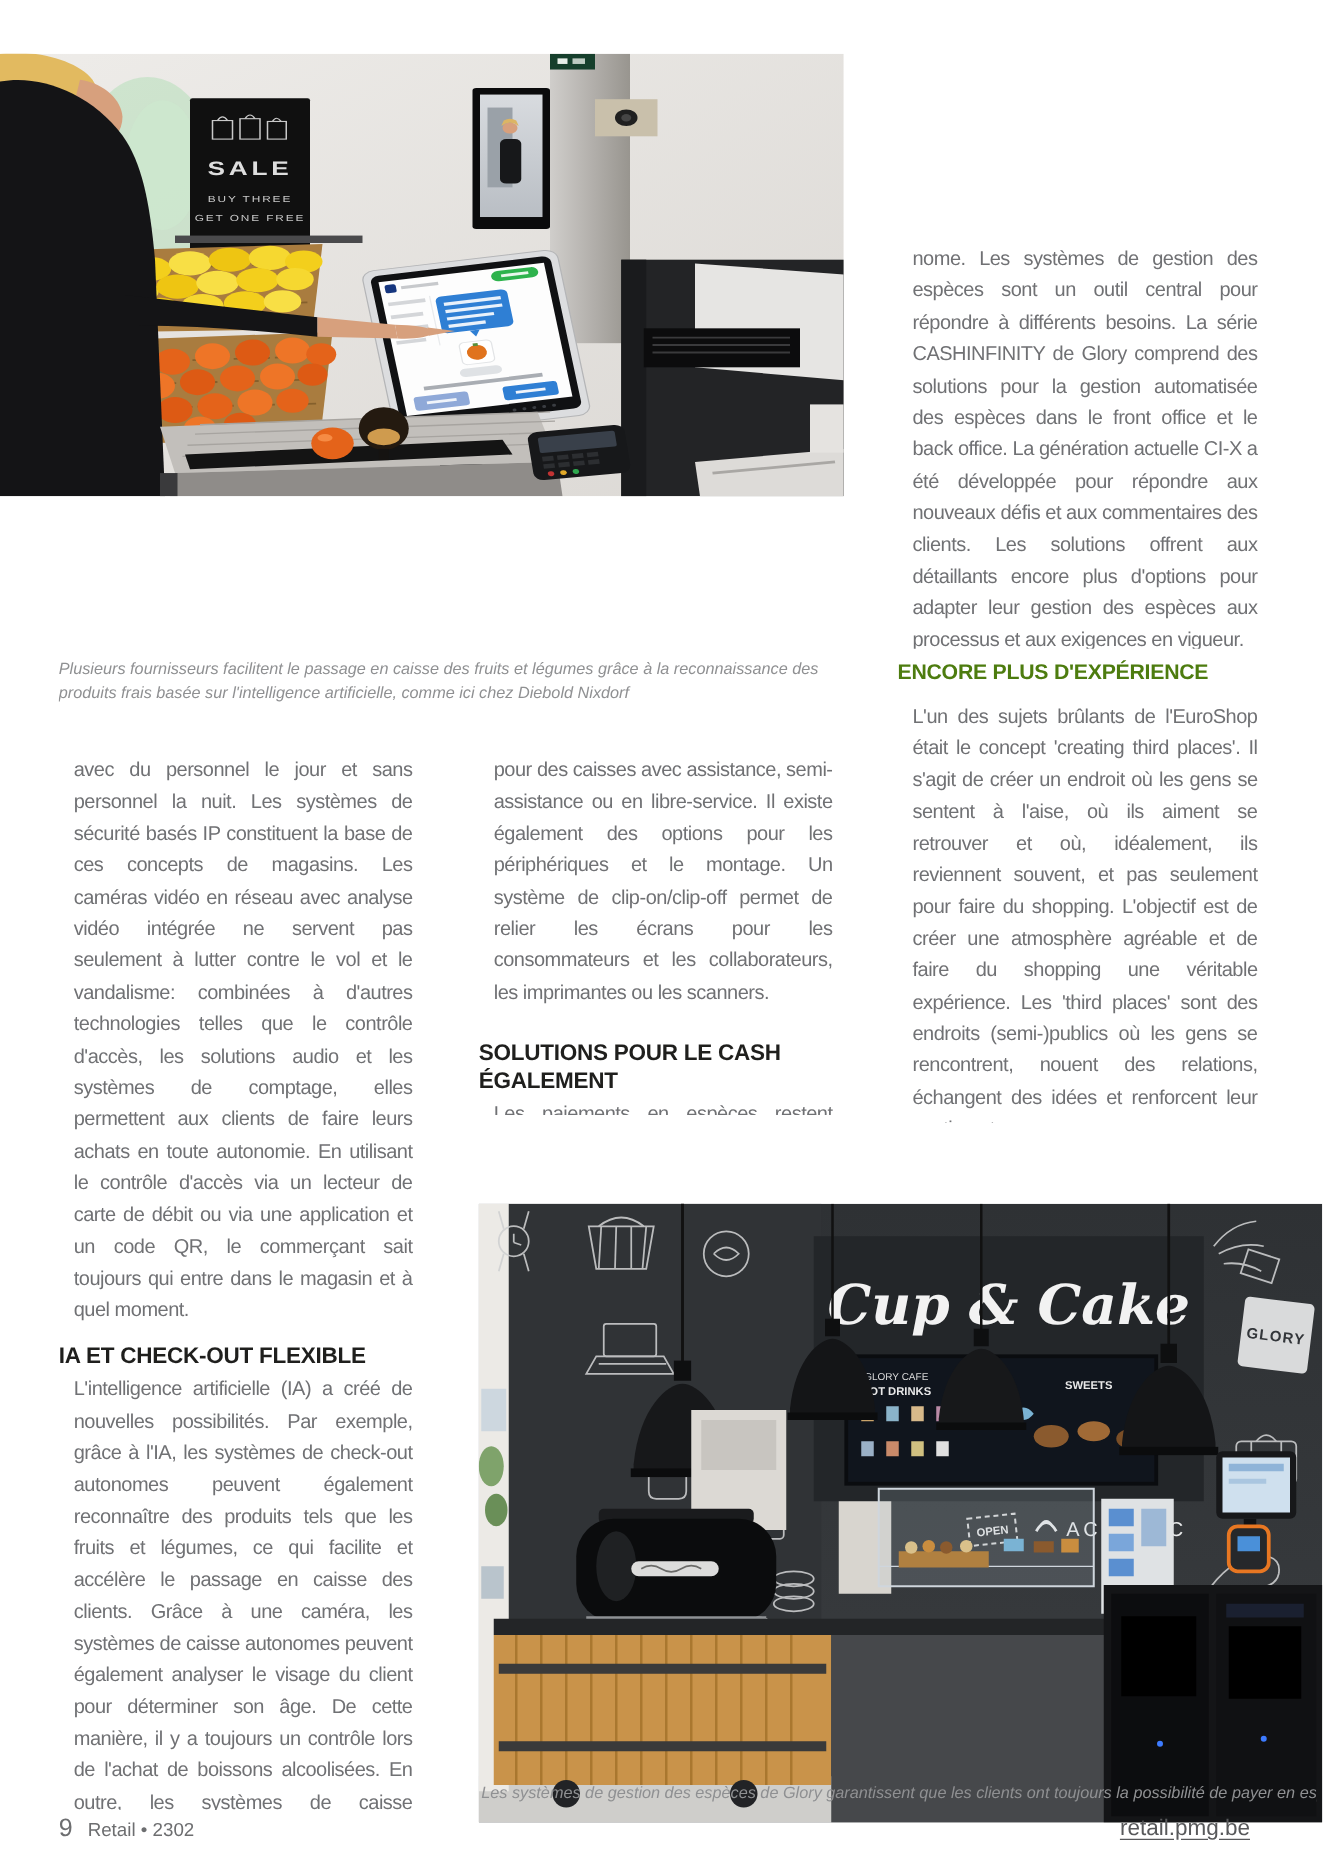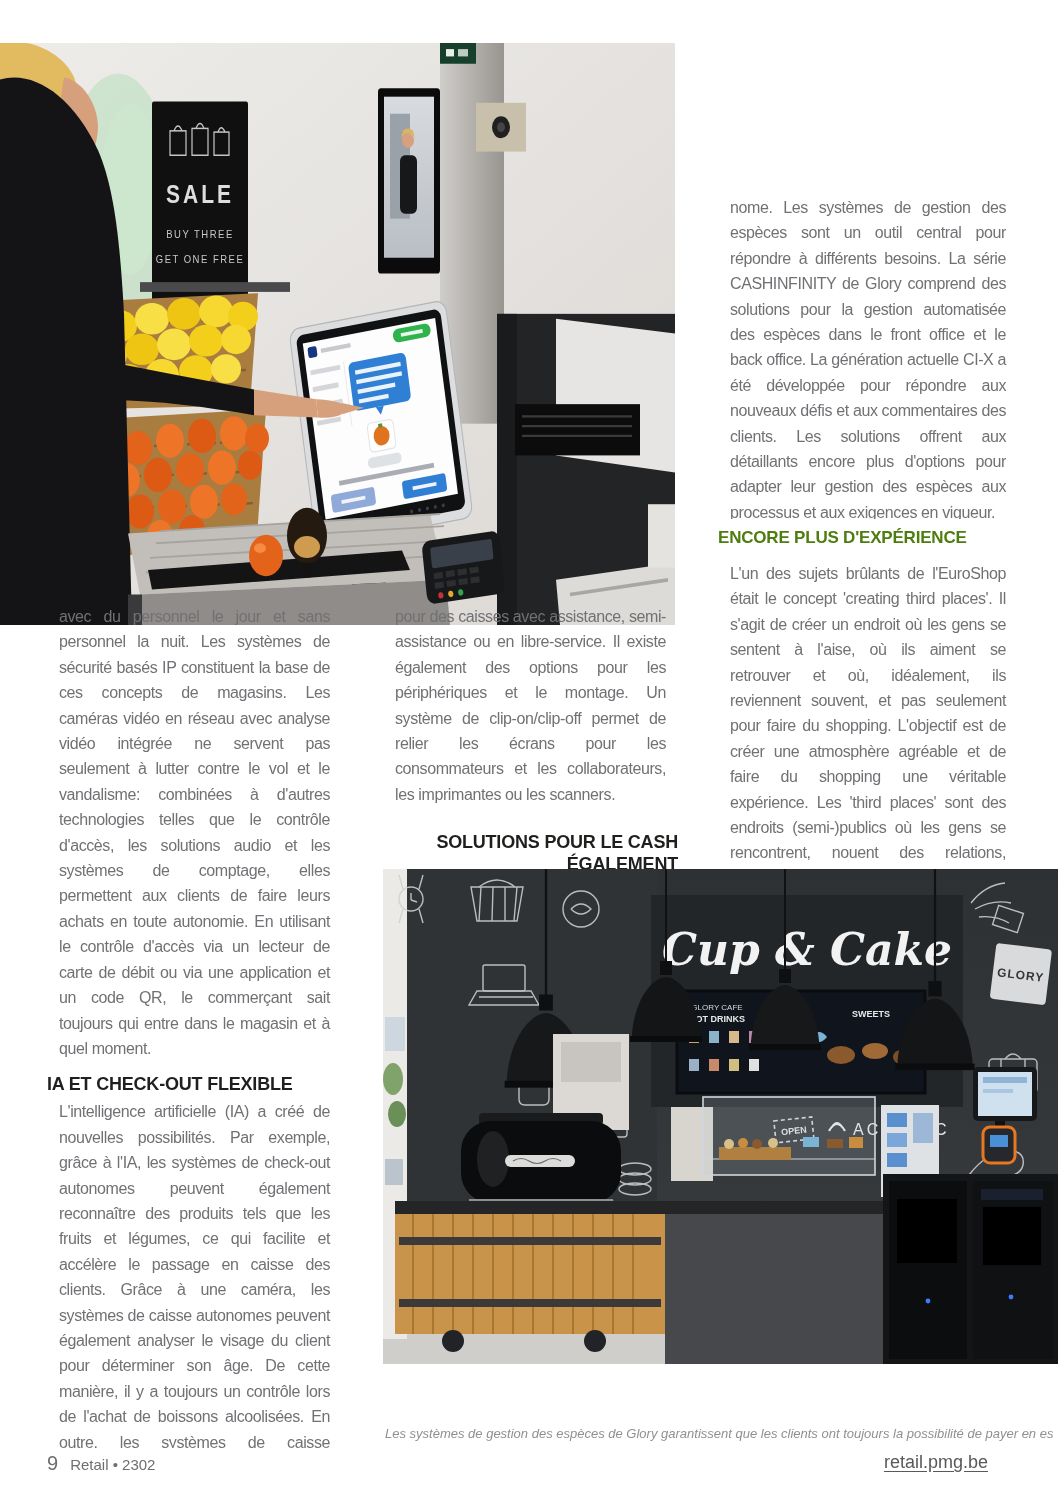--- a/index.html
+++ b/index.html
@@ -18,21 +18,21 @@
   #footer-num{font-size:20px;color:#6d6e70;vertical-align:baseline;}
   #footer-mag{font-size:15px;color:#6d6e70;margin-left:12px;}
   #footer-site{font-size:18px;color:#58595b;text-decoration:underline;text-underline-offset:3px;}
   .clip{overflow:hidden;}
 </style>
 </head>
 <body>
 
 <div id="page">
 
-  <div id="photo1" class="abs" style="left:0;top:43px;width:675px;height:582px;">
+  <div id="photo1" class="abs" style="left:0;top:43px;width:675px;height:354px;">
     <svg viewBox="0 0 675 477" preserveAspectRatio="none">
       <defs>
         <linearGradient id="wall1" x1="0" y1="0" x2="1" y2="1">
           <stop offset="0" stop-color="#eeece9"></stop>
             <stop offset="1" stop-color="#dbd8d4"></stop>
         </linearGradient>
         <linearGradient id="steel" x1="0" y1="0" x2="1" y2="0">
           <stop offset="0" stop-color="#d0cecb"></stop>
             <stop offset="0.5" stop-color="#b4b1ad"></stop>
             <stop offset="1" stop-color="#98958f"></stop>
@@ -240,43 +240,44 @@
       </g>
 
       <g>
         <polygon points="556,440 675,426 675,477 560,477" fill="#dddbd8"></polygon>
         <path d="M570,452 L668,440" stroke="#a9a7a4" stroke-width="3"></path>
         <rect x="648" y="378" width="27" height="52" fill="#e5e3e0"></rect>
       </g>
     </svg>
   </div>
 
+  <div class="abs caption clip" style="left:47px;top:525px;width:624px;height:42px;">Plusieurs fournisseurs facilitent le passage en caisse des fruits et légumes grâce à la reconnaissance des produits frais basée sur l'intelligence artificielle, comme ici chez Diebold Nixdorf</div>
 
   <div class="abs clip" style="left:718px;top:183px;width:300px;height:336px;">
     <p class="body-text">nome. Les systèmes de gestion des espèces sont un outil central pour répondre à différents besoins. La série CASHINFINITY de Glory comprend des solutions pour la gestion automatisée des espèces dans le front office et le back office. La génération actuelle CI-X a été développée pour répondre aux nouveaux défis et aux commentaires des clients. Les solutions offrent aux détaillants encore plus d'options pour adapter leur gestion des espèces aux processus et aux exigences en vigueur.</p>
   </div>
 
   <div class="abs clip" style="left:718px;top:526px;width:300px;height:372px;">
     <h3 id="third-sub">ENCORE PLUS D'EXPÉRIENCE</h3>
     <p class="body-text justify-last">L'un des sujets brûlants de l'EuroShop était le concept 'creating third places'. Il s'agit de créer un endroit où les gens se sentent à l'aise, où ils aiment se retrouver et où, idéalement, ils reviennent souvent, et pas seulement pour faire du shopping. L'objectif est de créer une atmosphère agréable et de faire du shopping une véritable expérience. Les 'third places' sont des endroits (semi-)publics où les gens se rencontrent, nouent des relations, échangent des idées et renforcent leur sentiment</p>
   </div>
 
   <div class="abs clip" style="left:47px;top:592px;width:295px;height:856px;">
     <p class="body-text">avec du personnel le jour et sans personnel la nuit. Les systèmes de sécurité basés IP constituent la base de ces concepts de magasins. Les caméras vidéo en réseau avec analyse vidéo intégrée ne servent pas seulement à lutter contre le vol et le vandalisme: combinées à d'autres technologies telles que le contrôle d'accès, les solutions audio et les systèmes de comptage, elles permettent aux clients de faire leurs achats en toute autonomie. En utilisant le contrôle d'accès via un lecteur de carte de débit ou via une application et un code QR, le commerçant sait toujours qui entre dans le magasin et à quel moment.</p>
     <h3 class="col-h" style="margin-top:2px;line-height:22px;">IA ET CHECK-OUT FLEXIBLE</h3>
     <p class="body-text justify-last" style="margin-top:4px;">L'intelligence artificielle (IA) a créé de nouvelles possibilités. Par exemple, grâce à l'IA, les systèmes de check-out autonomes peuvent également reconnaître des produits tels que les fruits et légumes, ce qui facilite et accélère le passage en caisse des clients. Grâce à une caméra, les systèmes de caisse autonomes peuvent également analyser le visage du client pour déterminer son âge. De cette manière, il y a toujours un contrôle lors de l'achat de boissons alcoolisées. En outre, les systèmes de caisse deviennent de plus en plus flexibles. Le DN Series EASY ONE de Diebold Nixdorf est conçu pour les environnements de vente au détail où une flexibilité maximale est requise. Il peut être configuré</p>
   </div>
 
   <div class="abs clip" style="left:383px;top:592px;width:295px;height:300px;">
     <p class="body-text">pour des caisses avec assistance, semi-assistance ou en libre-service. Il existe également des options pour les périphériques et le montage. Un système de clip-on/clip-off permet de relier les écrans pour les consommateurs et les collaborateurs, les imprimantes ou les scanners.</p>
-    <h3 class="col-h" style="margin-top:24px;line-height:22px;text-align:right;">SOLUTIONS POUR LE CASH ÉGALEMENT</h3>
+    <h3 class="col-h" style="margin-top:24px;line-height:22px;">SOLUTIONS POUR LE CASH ÉGALEMENT</h3>
     <p class="body-text justify-last" style="margin-top:4px;">Les paiements en espèces restent également possibles dans un magasin auto-</p>
   </div>
 
-  <div id="photo2" class="abs" style="left:383px;top:869px;width:675px;height:495px;">
+  <div id="photo2" class="abs" style="left:383px;top:963px;width:675px;height:495px;">
     <svg viewBox="0 0 675 495" preserveAspectRatio="none">
       <defs>
         <linearGradient id="board" x1="0" y1="0" x2="0" y2="1">
           <stop offset="0" stop-color="#2e3134"></stop>
             <stop offset="1" stop-color="#3a3d40"></stop>
         </linearGradient>
       </defs>
       <rect x="0" y="0" width="675" height="495" fill="url(#board)"></rect>
       <rect x="0" y="458" width="675" height="37" fill="#cfcecb"></rect>
       <rect x="24" y="0" width="250" height="460" fill="#303336"></rect>
@@ -503,17 +504,17 @@
         <circle cx="628" cy="428" r="2.4" fill="#3d7bff"></circle>
       </g>
     </svg>
   </div>
 
   <div class="abs caption clip" style="left:385px;top:1424px;width:668px;height:20px;white-space:nowrap;">Les systèmes de gestion des espèces de Glory garantissent que les clients ont toujours la possibilité de payer en espèces</div>
 
   <div id="footer-left" class="abs" style="left:47px;top:1452px;">
     <span id="footer-num">9</span><span id="footer-mag">Retail • 2302</span>
   </div>
-  <div class="abs" style="right:70px;top:1452px;text-align:center;">
+  <div class="abs" style="right:58px;top:1452px;text-align:center;">
     <span id="footer-site">retail.pmg.be</span>
   </div>
 
 </div>
 
 </body></html>

